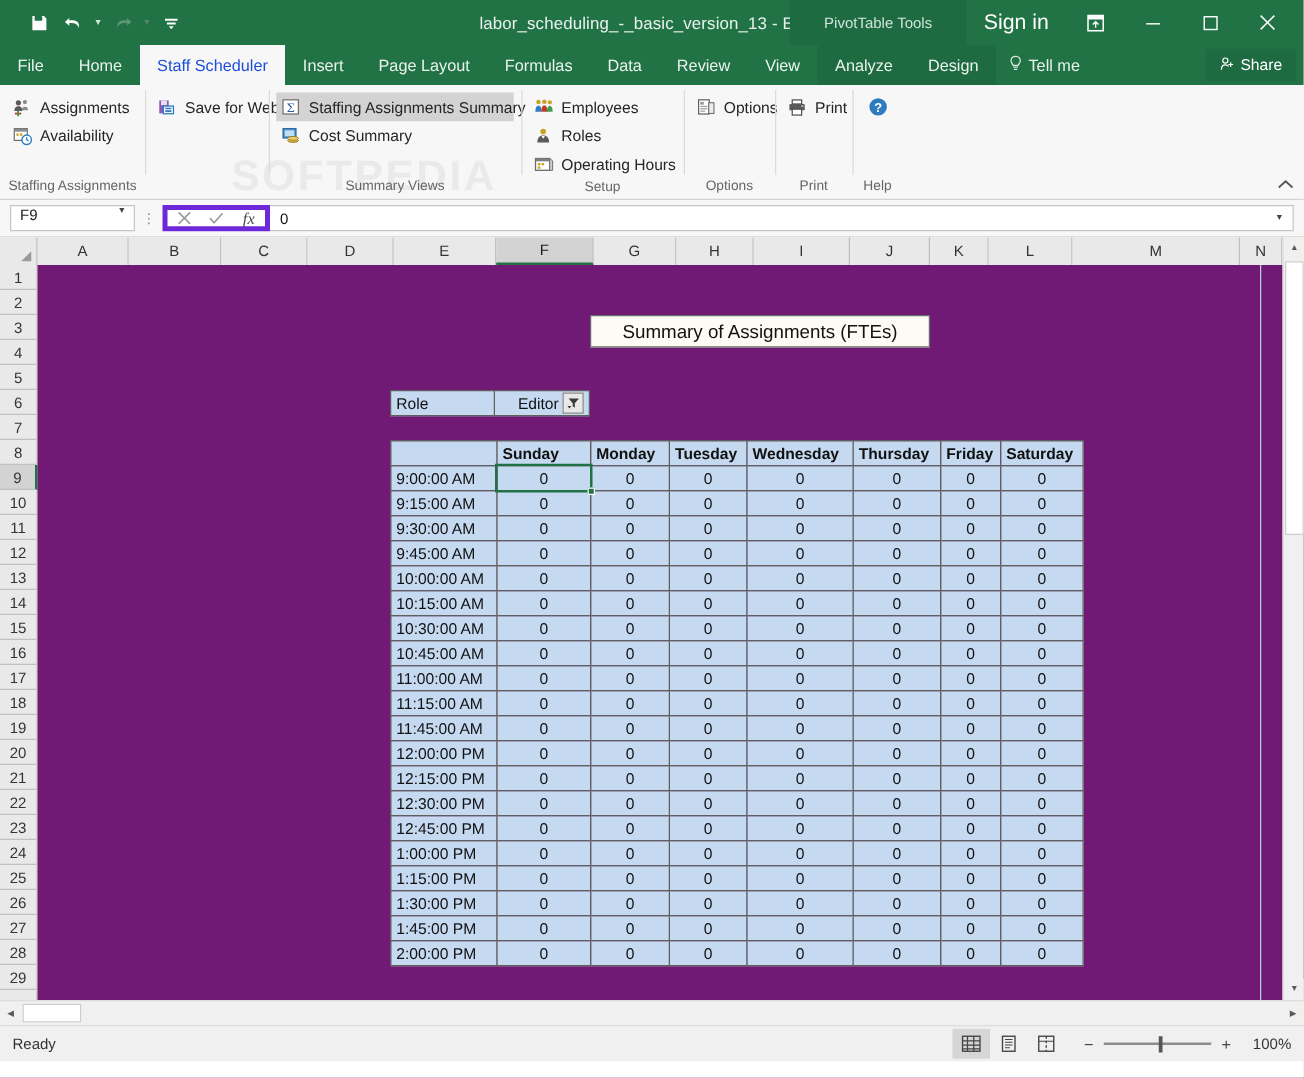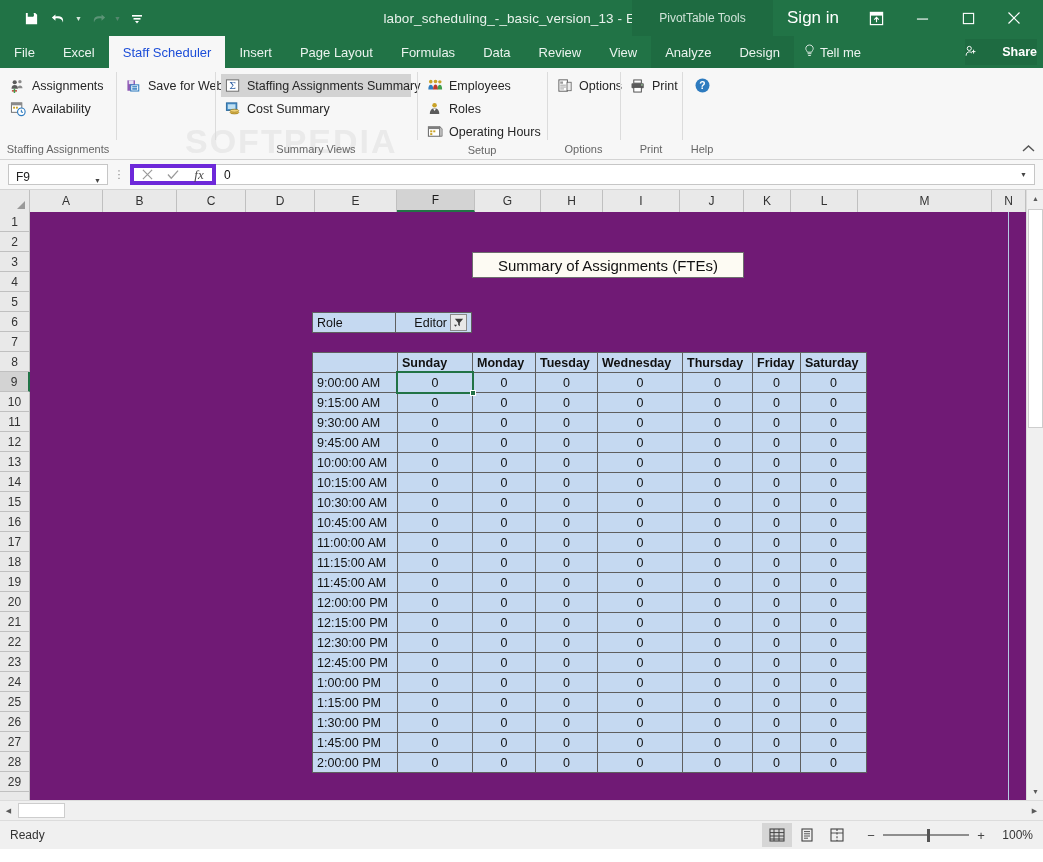--- a/index.html
+++ b/index.html
@@ -51,21 +51,21 @@
     display: flex; align-items: center; padding: 0 14px;
     color: #eaf3ee; font-size: 13px; height: 32px; white-space: nowrap;
   }
   .tab.active { background: #f7f7f7; color: #1d4ed8; }
   .tab.ctx { background: #1e6b41; }
   .tellme { display: flex; align-items: center; gap: 5px; color: #eaf3ee; font-size: 13px; padding: 0 10px; }
   .bulb { font-size: 12px; }
   .share {
     position: absolute; right: 6px; top: 3px; height: 26px; width: 72px;
     background: #1e6b41; color: #fff; font-size: 12.5px;
-    display: flex; align-items: center; justify-content: space-between; gap: 4px; font-weight: bold;
+    display: flex; align-items: center; justify-content: center; gap: 4px;
   }
 
   
   .ribbon {
     height: 92px; background: #f7f7f7; border-bottom: 1px solid #d4d4d4;
     display: flex; position: relative;
   }
   .rib-group { position: relative; height: 92px; display: flex; flex-direction: column; }
   .rib-group .sep { position: absolute; right: 0; top: 4px; bottom: 20px; width: 1px; background: #dcdcdc; }
   .rib-items { flex: 1; padding: 6px 6px 0 6px; }
@@ -87,21 +87,21 @@
     color: rgba(150,150,150,0.13); letter-spacing: 2px; pointer-events: none; user-select: none;
   }
 
   
   .fbar {
     height: 30px; background: #f7f7f7; display: flex; align-items: center;
     padding: 0 8px; gap: 0; border-bottom: 1px solid #d4d4d4;
   }
   .namebox {
     width: 100px; height: 21px; background: #fff; border: 1px solid #c6c6c6;
-    display: flex; align-items: flex-end; padding-left: 7px; font-size: 12px; color: #222;
+    display: flex; align-items: flex-start; padding-left: 7px; font-size: 12px; color: #222;
     position: relative;
   }
   .namebox .nb-caret { position: absolute; right: 6px; font-size: 7px; color: #444; }
   .fb-dots { width: 22px; text-align: center; color: #8a8a8a; font-size: 11px; letter-spacing: 0; }
   .fb-btns { display: flex; align-items: center; height: 21px; border: 4px solid #6d28d9; background: #fff; }
   .fb-btn { width: 26px; height: 19px; display: flex; align-items: center; justify-content: center; color: #9a9a9a; font-size: 13px; }
   .fb-btn.fx { color: #4a4a4a; font-style: italic; font-family: "Liberation Serif", serif; font-size: 13px; }
   .fb-input {
     flex: 1; height: 21px; background: #fff; border: 1px solid #c6c6c6; border-left: none;
     display: flex; align-items: center; padding-left: 8px; font-size: 12px; color: #111;
@@ -272,21 +272,21 @@
       <div class="tb-icon">
         <svg width="14" height="14" viewBox="0 0 14 14">
             <path d="M1.5 1.5 L12.5 12.5 M12.5 1.5 L1.5 12.5" stroke="#fff" stroke-width="1.2"></path>
           </svg>
       </div>
     </div>
   </div>
 
   <div class="tabstrip">
     <div class="tab">File</div>
-    <div class="tab">Excel</div>
+    <div class="tab">Home</div>
     <div class="tab active">Staff Scheduler</div>
     <div class="tab">Insert</div>
     <div class="tab">Page Layout</div>
     <div class="tab">Formulas</div>
     <div class="tab">Data</div>
     <div class="tab">Review</div>
     <div class="tab">View</div>
     <div class="tab ctx">Analyze</div>
     <div class="tab ctx">Design</div>
     <div class="tellme">

